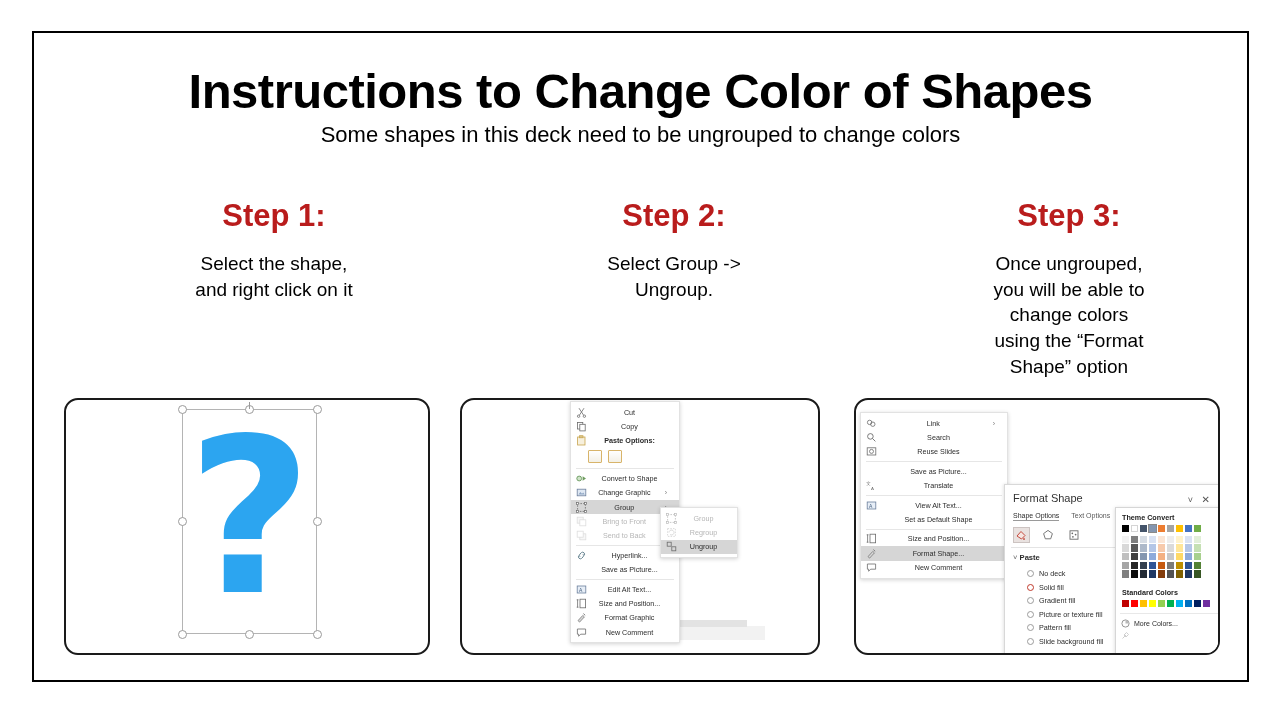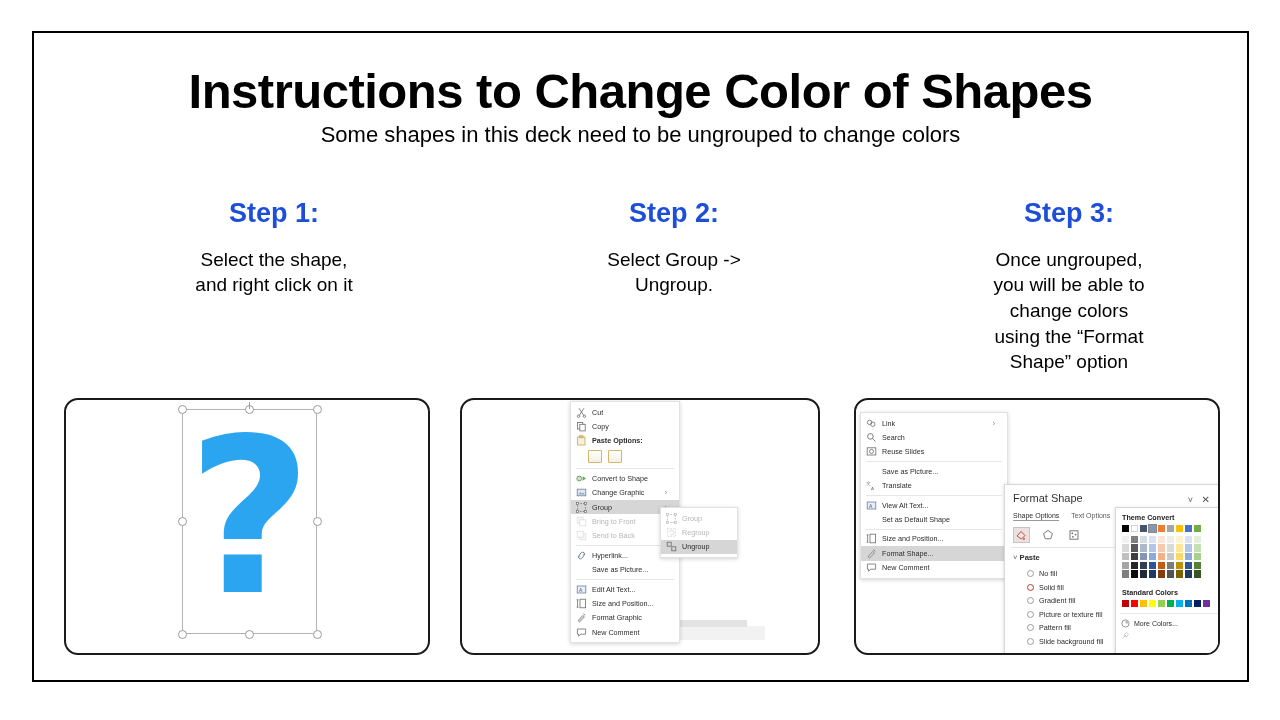--- a/index.html
+++ b/index.html
@@ -28,21 +28,21 @@
   #subtitle {
     position: absolute; left: 50%; top: 88px;
     transform: translateX(-50%);
     width: 640px; text-align: center;
     font-size: 22px; color: #000; line-height: 1.28;
   }
 
   
   .step-col { position: absolute; top: 166px; text-align: center; }
   .step-head {
-    font-size: 27px; font-weight: 700; color: #1d4ed8;
+    font-size: 31px; font-weight: 700; color: #b91c1c;
     line-height: 1.1; white-space: nowrap;
   }
   .step-body {
     margin-top: 18px;
     font-size: 19px; color: #000; line-height: 1.35;
   }
   #col1 { left: 90px;  width: 300px; }
   #col2 { left: 490px; width: 300px; }
   #col3 { left: 885px; width: 300px; }
 
@@ -91,20 +91,21 @@
     box-shadow: 0 1px 4px rgba(0,0,0,.18);
     padding: 3px 0;
     font-size: 7.2px;
     color: #2b2b2b;
   }
   .ctx-item {
     position: relative;
     display: flex; align-items: center;
     height: 14.4px; padding: 0 12px 0 5px;
     white-space: nowrap;
+    text-align: center;
   }
   .ctx-item.sel { background: #d6d6d6; }
   .ctx-item.dim { color: #b6b6b6; }
   .ctx-item.bold { font-weight: 700; }
   .ctx-ico {
     width: 11px; height: 11px; margin-right: 5px;
     flex: 0 0 11px;
     display: flex; align-items: center; justify-content: center;
     font-size: 8px; line-height: 1;
   }
@@ -530,21 +531,21 @@
       <div class="fmt-rule"></div>
 
       <div class="fmt-fill-hdr">
         <span style="font-weight:400;color:#666;">˅</span>
         <span>Paste</span>
       </div>
 
       <div class="radio-list" id="fill-radios">
           <div class="radio-row">
             <span class="radio"></span>
-            <span>No fill</span>
+            <span>No deck</span>
           </div>
           <div class="radio-row">
             <span class="radio on"></span>
             <span>Solid fill</span>
           </div>
           <div class="radio-row">
             <span class="radio"></span>
             <span>Gradient fill</span>
           </div>
           <div class="radio-row">

